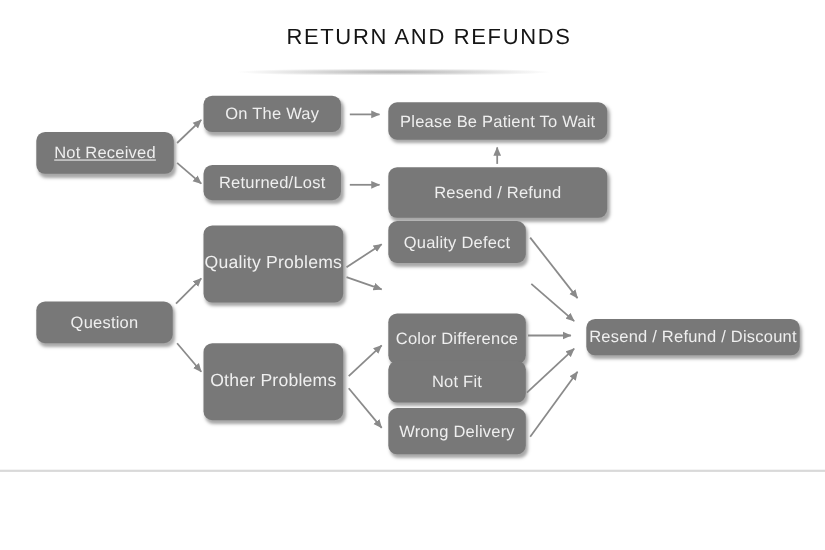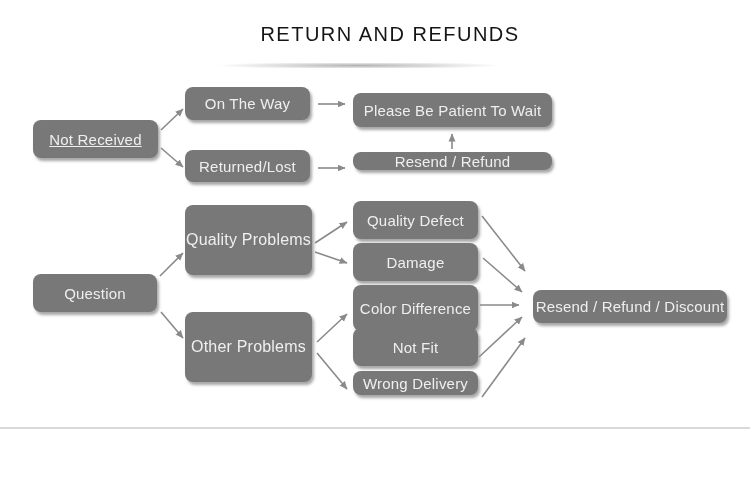--- a/index.html
+++ b/index.html
@@ -19,29 +19,29 @@
   .node {
     position:absolute; background:#787878; color:#efefef; border-radius:8px;
     display:flex; align-items:center; justify-content:center; text-align:center;
     font-size:15px; letter-spacing:0.2px; box-shadow: 2px 3px 3px rgba(0,0,0,0.35);
     white-space:nowrap;
   }
   .n-not-received     {left:33px;  top:120px; width:125px; height:38px;text-decoration:underline;}
   .n-on-the-way       {left:185px; top:87px;  width:125px; height:33px;}
   .n-returned-lost    {left:185px; top:150px; width:125px; height:32px;}
   .n-please-wait      {left:353px; top:93px;  width:199px; height:34px;}
-  .n-resend-refund    {left:353px; top:152px; width:199px; height:18px;}
+  .n-resend-refund    {left:353px; top:152px; width:199px; height:46px;}
   .n-received         {left:33px;  top:274px; width:124px; height:38px;}
   .n-quality-problems {left:185px; top:205px; width:127px; height:70px; font-size:16px;}
   .n-other-problems   {left:185px; top:312px; width:127px; height:70px; font-size:16px;}
   .n-quality-defect   {left:353px; top:201px; width:125px; height:38px;}
   .n-damage           {left:353px; top:243px; width:125px; height:38px;}
   .n-color-difference {left:353px; top:285px; width:125px; height:46px;}
   .n-not-fit          {left:353px; top:328px; width:125px; height:38px;}
-  .n-wrong-delivery   {left:353px; top:371px; width:125px; height:24px;}
+  .n-wrong-delivery   {left:353px; top:371px; width:125px; height:42px;}
   .n-rrd              {left:533px; top:290px; width:194px; height:33px;}
   .arrows { position:absolute; left:0; top:0; width:750px; height:500px; pointer-events:none; }
   .arrows line { stroke:#8a8a8a; stroke-width:1.6; }
   .divider { position:absolute; left:0; top:427px; width:750px; height:2px; background:#d9d9d9; }
   .footer { position:absolute; left:96px; top:439px; height:50px; display:flex; align-items:center; gap:11px; }
   .bulb-wrap { width:45px; height:50px; flex:0 0 auto; }
   .footer-text { font-size:19px; color:#1b1b1b; letter-spacing:0.2px; white-space:nowrap; }
 </style>
 </head>
 <body>
@@ -53,21 +53,20 @@
 
   <div class="node n-not-received">Not Received</div>
   <div class="node n-on-the-way">On The Way</div>
   <div class="node n-returned-lost">Returned/Lost</div>
   <div class="node n-please-wait">Please Be Patient To Wait</div>
   <div class="node n-resend-refund">Resend / Refund</div>
   <div class="node n-received">Question</div>
   <div class="node n-quality-problems">Quality Problems</div>
   <div class="node n-other-problems">Other Problems</div>
   <div class="node n-quality-defect">Quality Defect</div>
-  <div class="node n-damage">Damage</div>
   <div class="node n-color-difference">Color Difference</div>
   <div class="node n-not-fit">Not Fit</div>
   <div class="node n-wrong-delivery">Wrong Delivery</div>
   <div class="node n-rrd">Resend / Refund / Discount</div>
 
   <svg class="arrows" viewBox="0 0 750 500" xmlns="http://www.w3.org/2000/svg">
     <defs>
       <marker id="ah" markerWidth="9" markerHeight="8" refX="7.5" refY="4" orient="auto" markerUnits="userSpaceOnUse">
         <path d="M0,0.5 L8,4 L0,7.5 Z" fill="#8a8a8a"></path>
       </marker>

